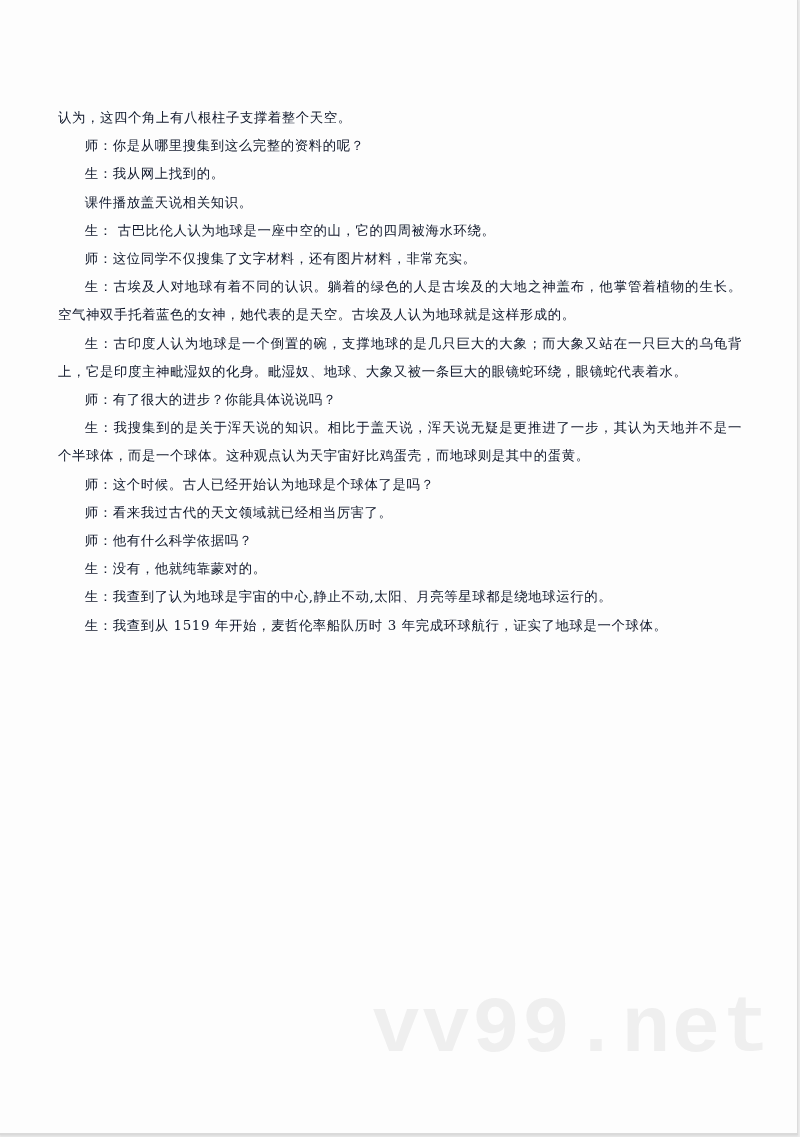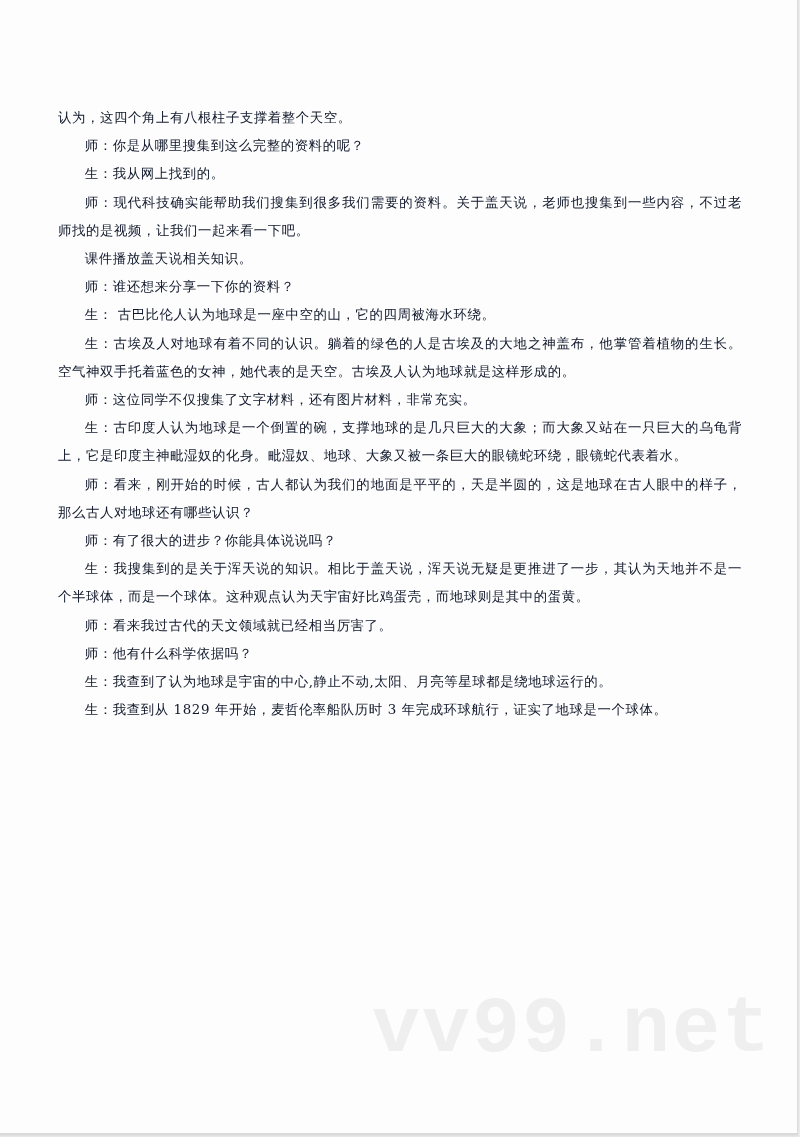--- a/index.html
+++ b/index.html
@@ -62,28 +62,27 @@
   </style>
 </head>
 <body>
 
 <div class="page">
   <div class="watermark">vv99.net</div>
   <div class="content">
     <p class="para no-indent">认为，这四个角上有八根柱子支撑着整个天空。</p>
     <p class="para">师：你是从哪里搜集到这么完整的资料的呢？</p>
     <p class="para">生：我从网上找到的。</p>
-    <p class="para">师：现代科技确实能帮助我们搜集到很多我们需要的资料。关于盖天说，老师也搜集到一些内容，不过老师找的是视频，让我们一起来看一下吧。</p>
     <p class="para">课件播放盖天说相关知识。</p>
-    <p class="para">师：谁还想来分享一下你的资料？</p>
     <p class="para">生： 古巴比伦人认为地球是一座中空的山，它的四周被海水环绕。</p>
+    <p class="para">师：这位同学不仅搜集了文字材料，还有图片材料，非常充实。</p>
     <p class="para">生：古埃及人对地球有着不同的认识。躺着的绿色的人是古埃及的大地之神盖布，他掌管着植物的生长。空气神双手托着蓝色的女神，她代表的是天空。古埃及人认为地球就是这样形成的。</p>
-    <p class="para">师：这位同学不仅搜集了文字材料，还有图片材料，非常充实。</p>
     <p class="para">生：古印度人认为地球是一个倒置的碗，支撑地球的是几只巨大的大象；而大象又站在一只巨大的乌龟背上，它是印度主神毗湿奴的化身。毗湿奴、地球、大象又被一条巨大的眼镜蛇环绕，眼镜蛇代表着水。</p>
-    <p class="para">师：看来，刚开始的时候，古人都认为我们的地面是平平的，天是半圆的，这是地球在古人眼中的样子，那么古人对地球还有哪些认识？</p>
     <p class="para">师：有了很大的进步？你能具体说说吗？</p>
     <p class="para">生：我搜集到的是关于浑天说的知识。相比于盖天说，浑天说无疑是更推进了一步，其认为天地并不是一个半球体，而是一个球体。这种观点认为天宇宙好比鸡蛋壳，而地球则是其中的蛋黄。</p>
+    <p class="para">师：这个时候。古人已经开始认为地球是个球体了是吗？</p>
     <p class="para">师：看来我过古代的天文领域就已经相当厉害了。</p>
     <p class="para">师：他有什么科学依据吗？</p>
+    <p class="para">生：没有，他就纯靠蒙对的。</p>
     <p class="para">生：我查到了认为地球是宇宙的中心,静止不动,太阳、月亮等星球都是绕地球运行的。</p>
-    <p class="para">生：我查到从 1829 年开始，麦哲伦率船队历时 3 年完成环球航行，证实了地球是一个球体。</p>
+    <p class="para">生：我查到从 1519 年开始，麦哲伦率船队历时 3 年完成环球航行，证实了地球是一个球体。</p>
   </div>
 </div>
 
 </body></html>

